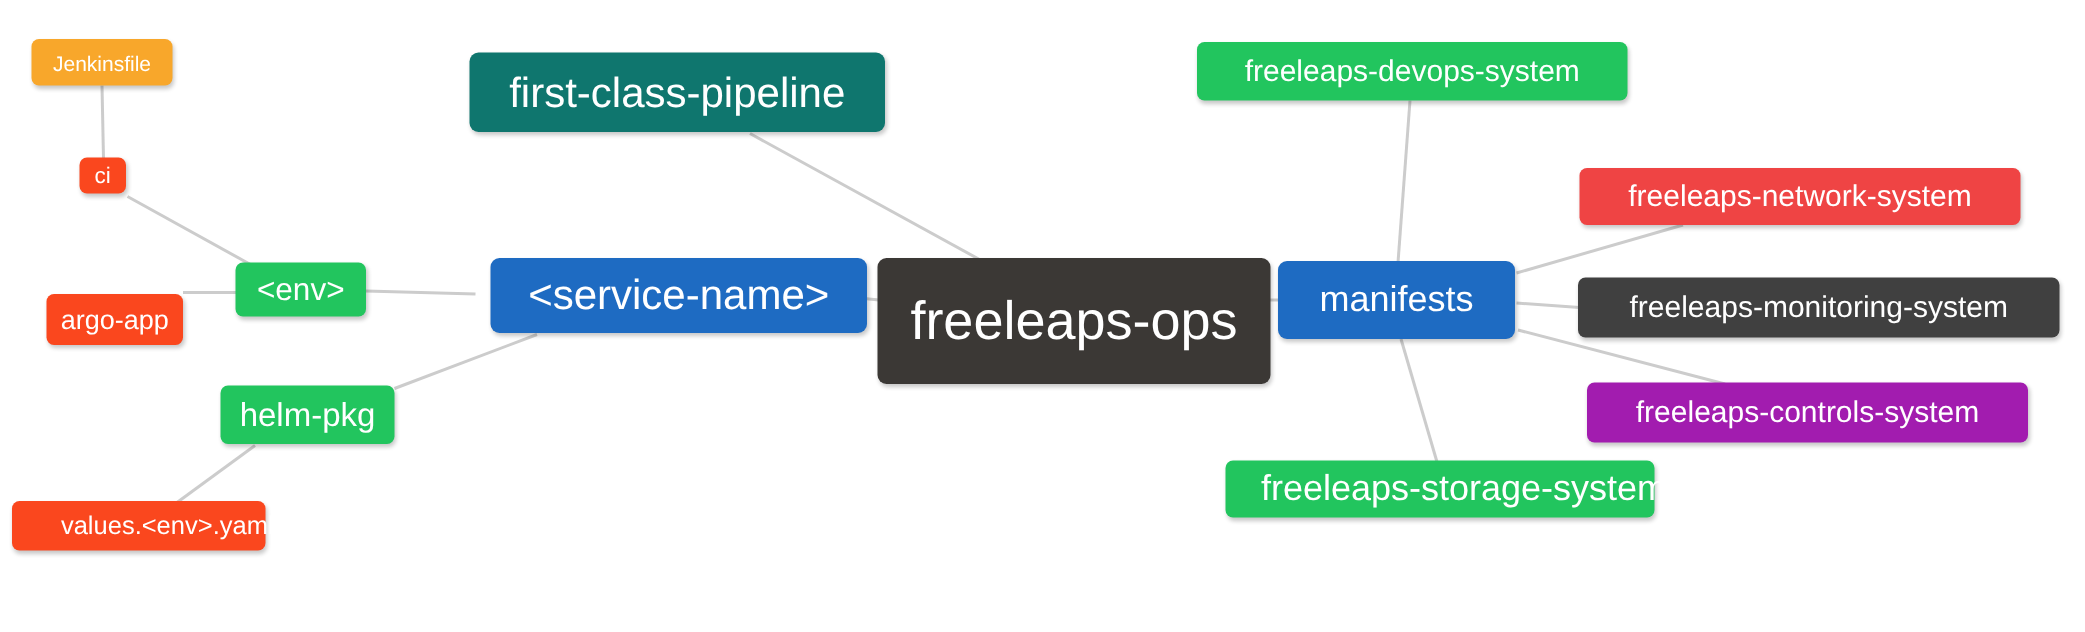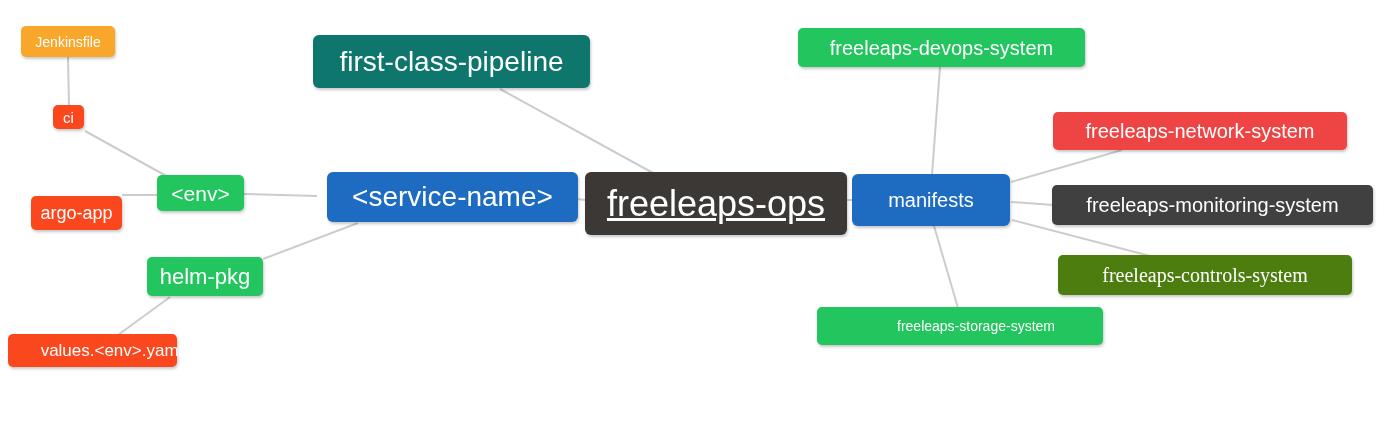--- a/index.html
+++ b/index.html
@@ -42,27 +42,27 @@
   }
   
   .n-jenkinsfile          { left: 21px;   top: 26px;  width: 94px;  height: 31px; font-size: 14px; }
   .n-ci                   { left: 53px;   top: 105px; width: 31px;  height: 24px; font-size: 15px; }
   .n-argo_app             { left: 31px;   top: 177px; width: 91px;  height: 34px; font-size: 18px; }
   .n-env                  { left: 157px;  top: 175px; width: 87px;  height: 36px; font-size: 21px; text-align: center; }
   .n-helm_pkg             { left: 147px;  top: 257px; width: 116px; height: 39px; font-size: 22px; }
   .n-values_env_yaml      { left: 8px;    top: 334px; width: 169px; height: 33px; font-size: 17px; }
   .n-first_class_pipeline { left: 313px;  top: 35px;  width: 277px; height: 53px; font-size: 28px; border-radius: 6px; }
   .n-service_name         { left: 316px;  top: 172px; width: 251px; height: 50px; font-size: 28px; border-radius: 6px; margin-left: 11px; }
-  .n-freeleaps_ops        { left: 585px;  top: 172px; width: 262px; height: 63px; font-size: 36px; border-radius: 6px; text-decoration: underline; }
-  .n-manifests            { left: 852px;  top: 174px; width: 158px; height: 52px; font-size: 20px; border-radius: 6px; }
+  .n-freeleaps_ops        { left: 585px;  top: 172px; width: 262px; height: 84px; font-size: 36px; border-radius: 6px; }
+  .n-manifests            { left: 852px;  top: 174px; width: 158px; height: 52px; font-size: 24px; border-radius: 6px; }
   .n-devops_system        { left: 798px;  top: 28px;  width: 287px; height: 39px; font-size: 20px; }
   .n-network_system       { left: 1053px; top: 112px; width: 294px; height: 38px; font-size: 20px; }
   .n-monitoring_system    { left: 1052px; top: 185px; width: 321px; height: 40px; font-size: 20px; }
   .n-controls_system      { left: 1058px; top: 255px; width: 294px; height: 40px; font-size: 20px; }
-  .n-storage_system       { left: 817px;  top: 307px; width: 286px; height: 38px; font-size: 14px; padding-left: 32px; }
+  .n-storage_system       { left: 817px;  top: 307px; width: 286px; height: 38px; font-size: 24px; padding-left: 32px; }
 </style>
 </head>
 <body>
 
 <div class="canvas">
 
   <svg class="edges" width="1390" height="421" viewBox="0 0 1390 421" aria-hidden="true">
     <line class="edge" x1="68" y1="57" x2="69" y2="106" stroke="#CCCCCC"></line>
     <line class="edge" x1="85" y1="131" x2="170" y2="178" stroke="#CCCCCC"></line>
     <line class="edge" x1="122" y1="195" x2="158" y2="195" stroke="#CCCCCC"></line>
@@ -85,16 +85,16 @@
   <div class="node n-env" style="background: rgb(34, 197, 94);">&lt;env&gt;</div>
   <div class="node n-helm_pkg" style="background: rgb(34, 197, 94);">helm-pkg</div>
   <div class="node n-values_env_yaml" style="background: rgb(250, 71, 30); padding-left: 38px;">values.&lt;env&gt;.yaml</div>
   <div class="node n-first_class_pipeline" style="background: #0f766e;">first-class-pipeline</div>
   <div class="node n-service_name" style="background: rgb(30, 107, 194);">&lt;service-name&gt;</div>
   <div class="node n-freeleaps_ops" style="background: rgb(59, 56, 53);">freeleaps-ops</div>
   <div class="node n-manifests" style="background: rgb(30, 107, 194);">manifests</div>
   <div class="node n-devops_system" style="background: rgb(34, 197, 94);">freeleaps-devops-system</div>
   <div class="node n-network_system" style="background: #ef4444;">freeleaps-network-system</div>
   <div class="node n-monitoring_system" style="background: #404040;">freeleaps-monitoring-system</div>
-  <div class="node n-controls_system" style="background: #4d7c0f; font-family: Liberation Serif, serif;">freeleaps-controls-system</div>
+  <div class="node n-controls_system" style="background: #a21caf;">freeleaps-controls-system</div>
   <div class="node n-storage_system" style="background: rgb(34, 197, 94);">freeleaps-storage-system</div>
 
 </div>
 
 </body></html>

